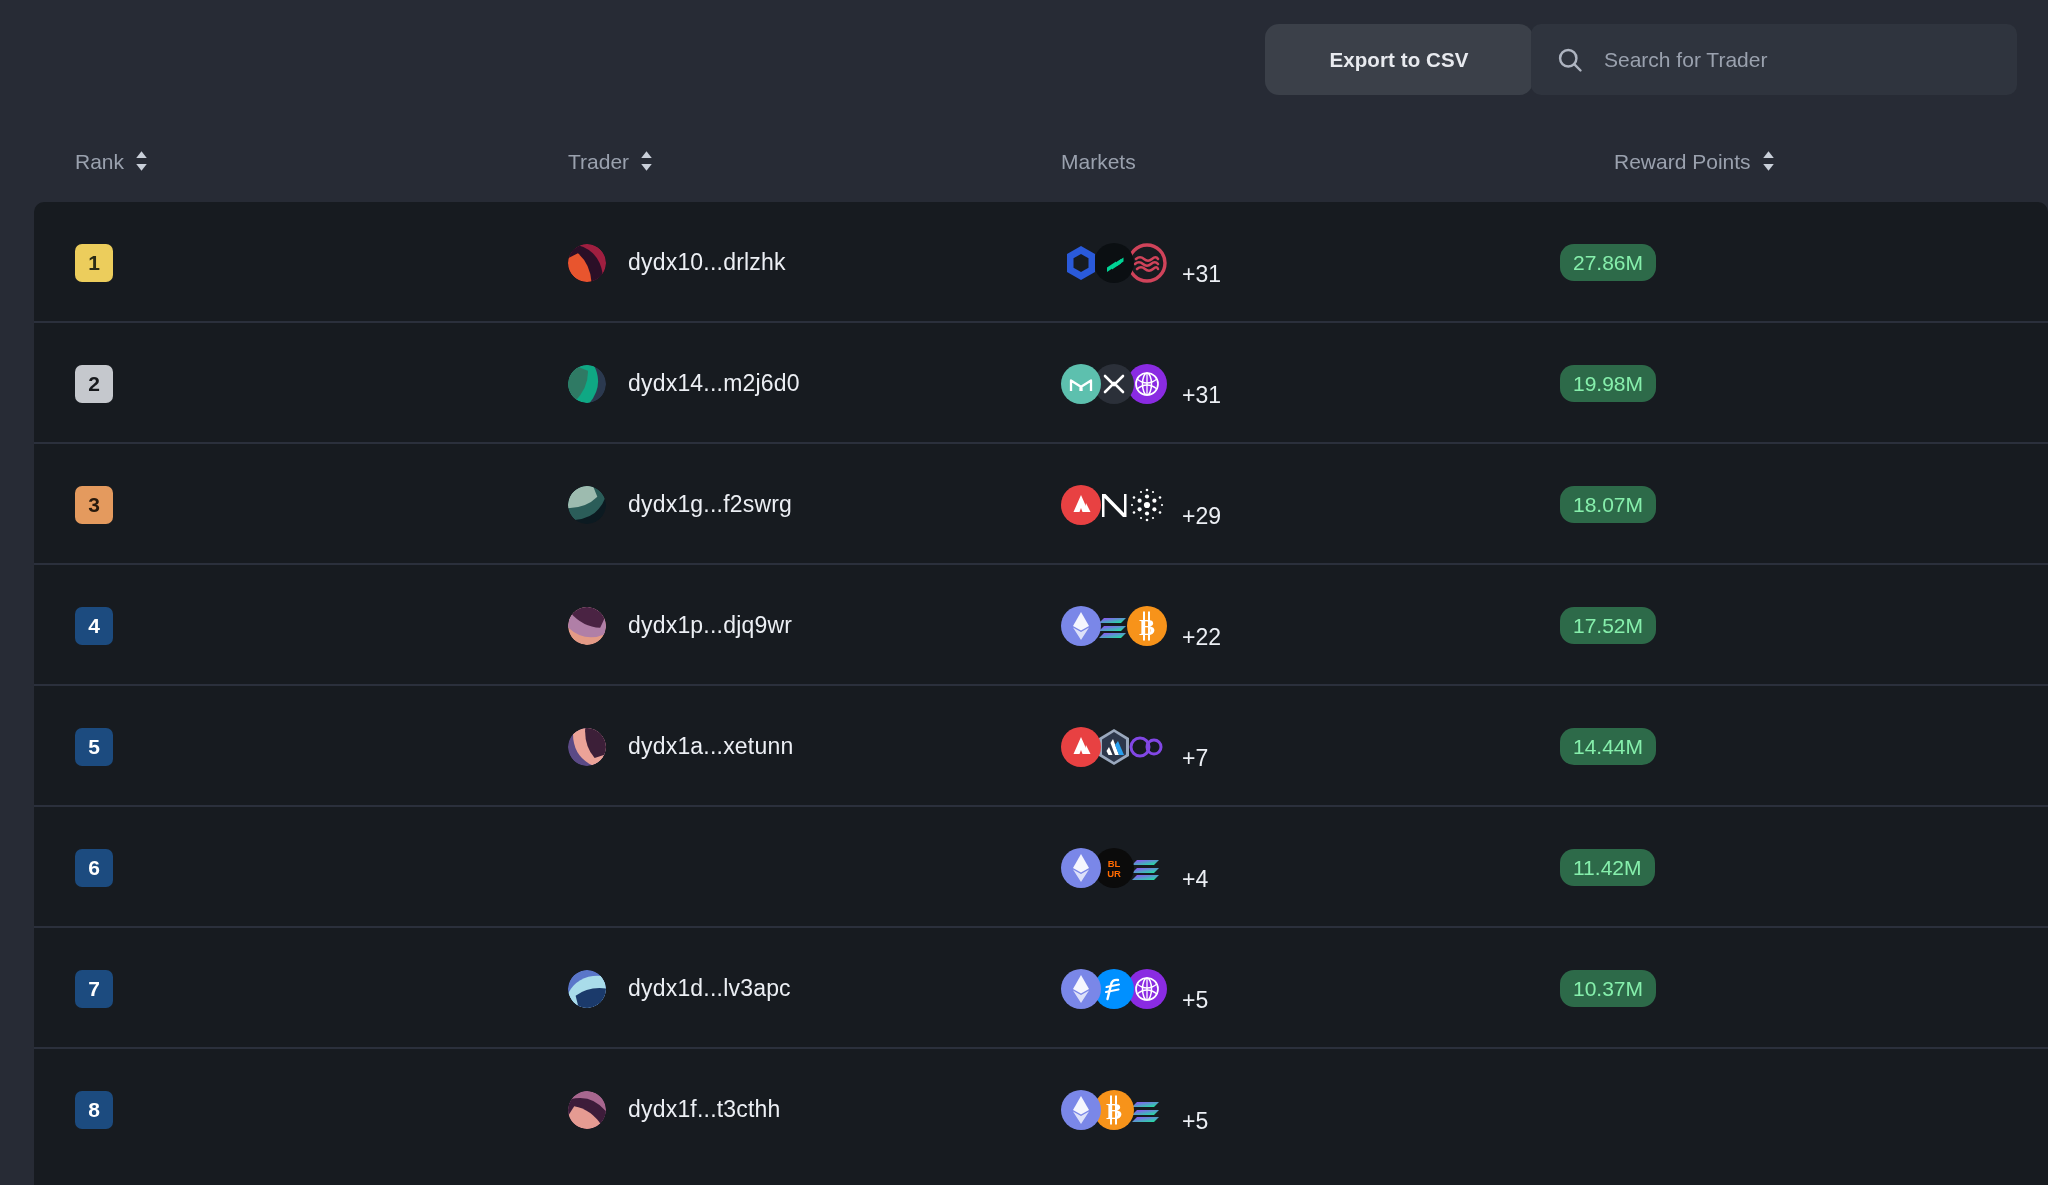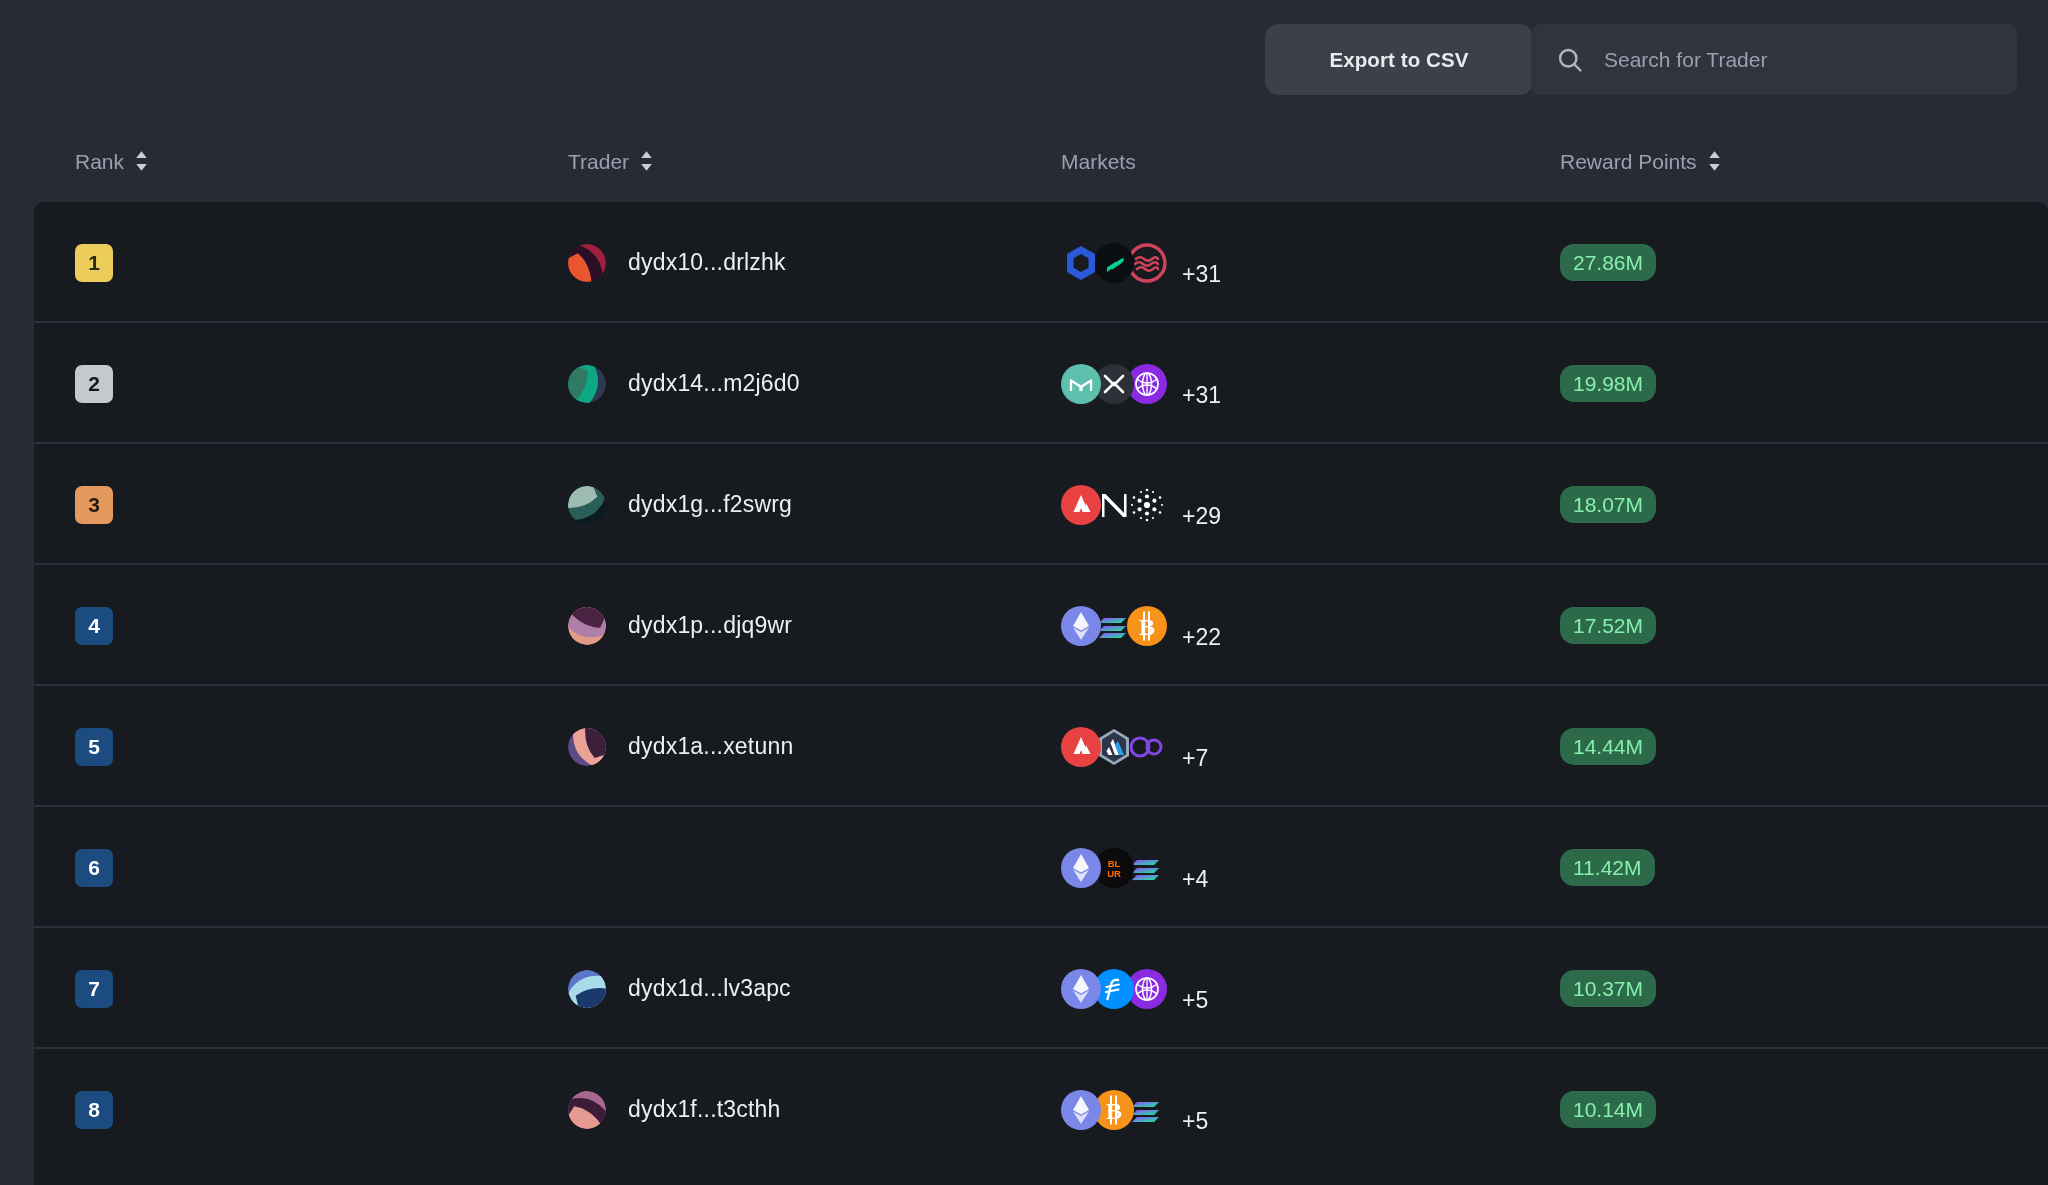--- a/index.html
+++ b/index.html
@@ -89,21 +89,21 @@
     font-size: 21px;
     color: #9aa1ae;
     white-space: nowrap;
     cursor: pointer;
     user-select: none;
   }
   .col-head.static { cursor: default; }
   .col-rank   { left: 75px;   top: 0; }
   .col-trader { left: 568px;  top: 0; }
   .col-market { left: 1061px; top: 0; }
-  .col-reward { left: 1560px; top: 0; }
+  .col-reward { left: 1614px; top: 0; }
   .sort-icon { width: 13px; height: 22px; flex: 0 0 13px; color: #c9cfd9; }
 
   
   .table-panel {
     position: absolute;
     left: 34px;
     top: 202px;
     width: 2014px;
     bottom: 0;
     background: #171b20;
@@ -648,20 +648,17 @@
                     </linearGradient>
                   </defs>
                   <path d="M10 12 h22 l-5 5 H5z" fill="url(#sol1)"></path>
                   <path d="M5 20 h22 l-5 5 H0z" transform="translate(5,0)" fill="url(#sol1)"></path>
                   <path d="M10 28 h22 l-5 5 H5z" transform="translate(0,-1)" fill="url(#sol1)"></path>
                 </svg>
               </span>
             </span>
       <span class="mkt-more">+5</span>
     </div>
-    <div class="cell c-reward">
-      <span class="reward-badge">10.14M</span>
-    </div>
   </div>
       </div>
   </div>
 
 </div>
 
 </body></html>

